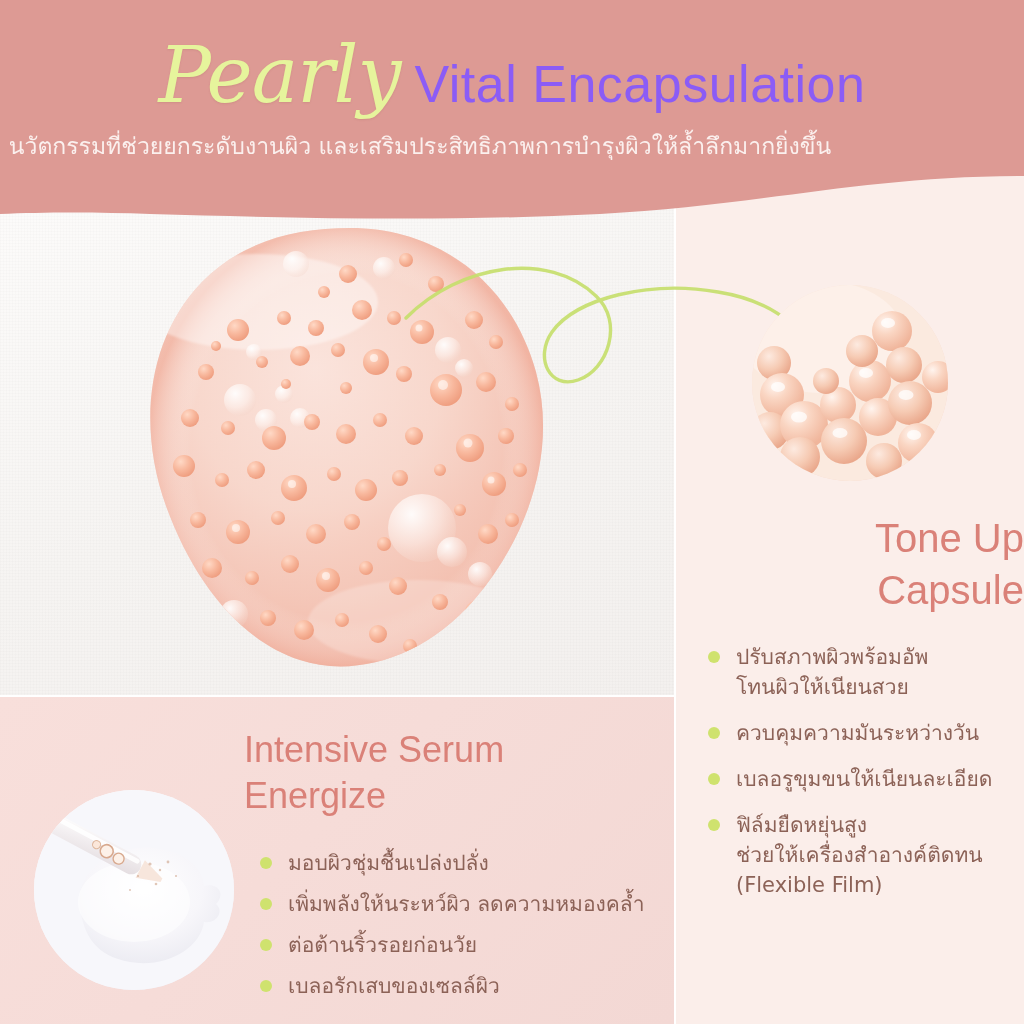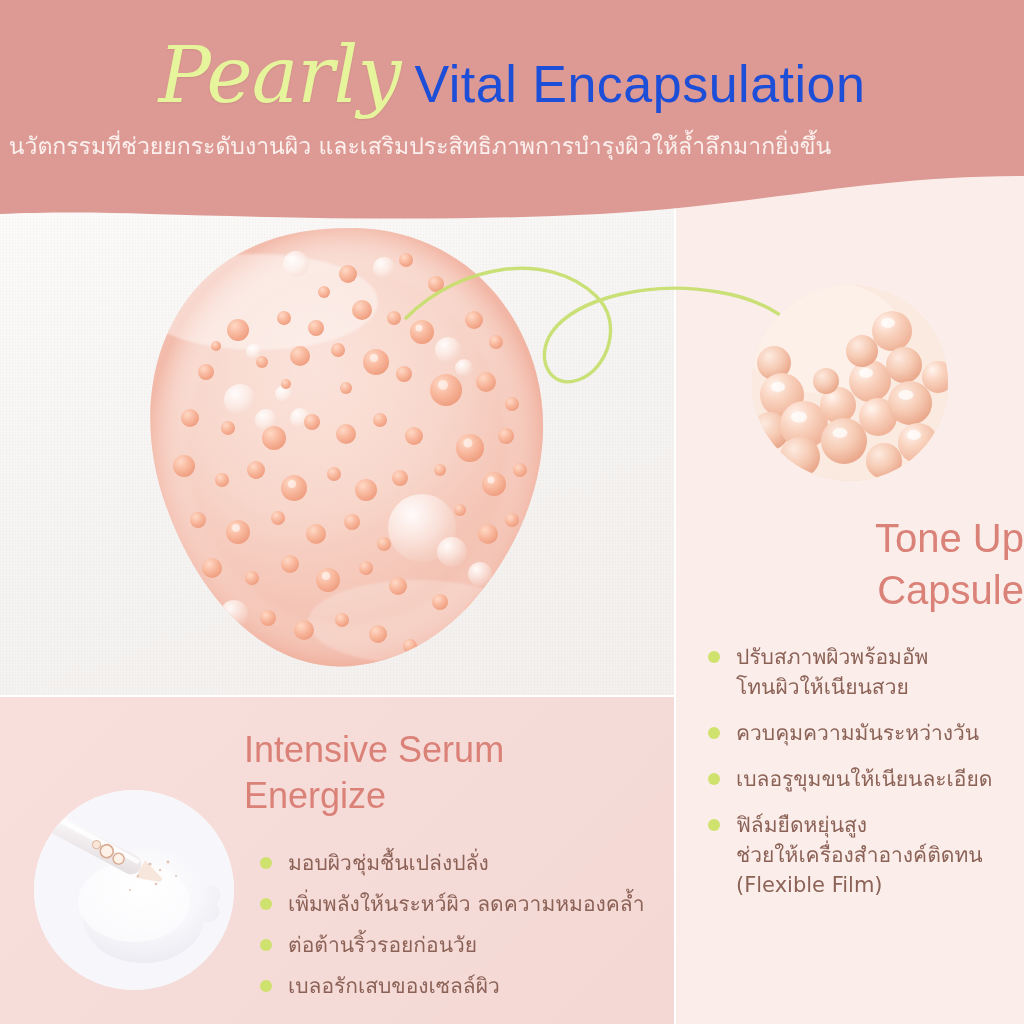--- a/index.html
+++ b/index.html
@@ -62,21 +62,21 @@
     font-size:78px;
     color:#e6f49c;
     letter-spacing:-1px;
     vertical-align:baseline;
     text-shadow:0 1px 2px rgba(150,90,85,.18);
   }
   #title-rest{
     font-family:"Liberation Sans", sans-serif;
     font-size:52px;
     font-weight:400;
-    color:#1d4ed8;
+    color:#8b5cf6;
     letter-spacing:.5px;
     margin-left:14px;
     vertical-align:baseline;
   }
   #subtitle{
     position:absolute;left:0;top:128px;width:840px;
     text-align:center;white-space:nowrap;
     font-family:"DejaVu Sans", sans-serif;
     font-size:23px;
     color:#fbf0ee;

